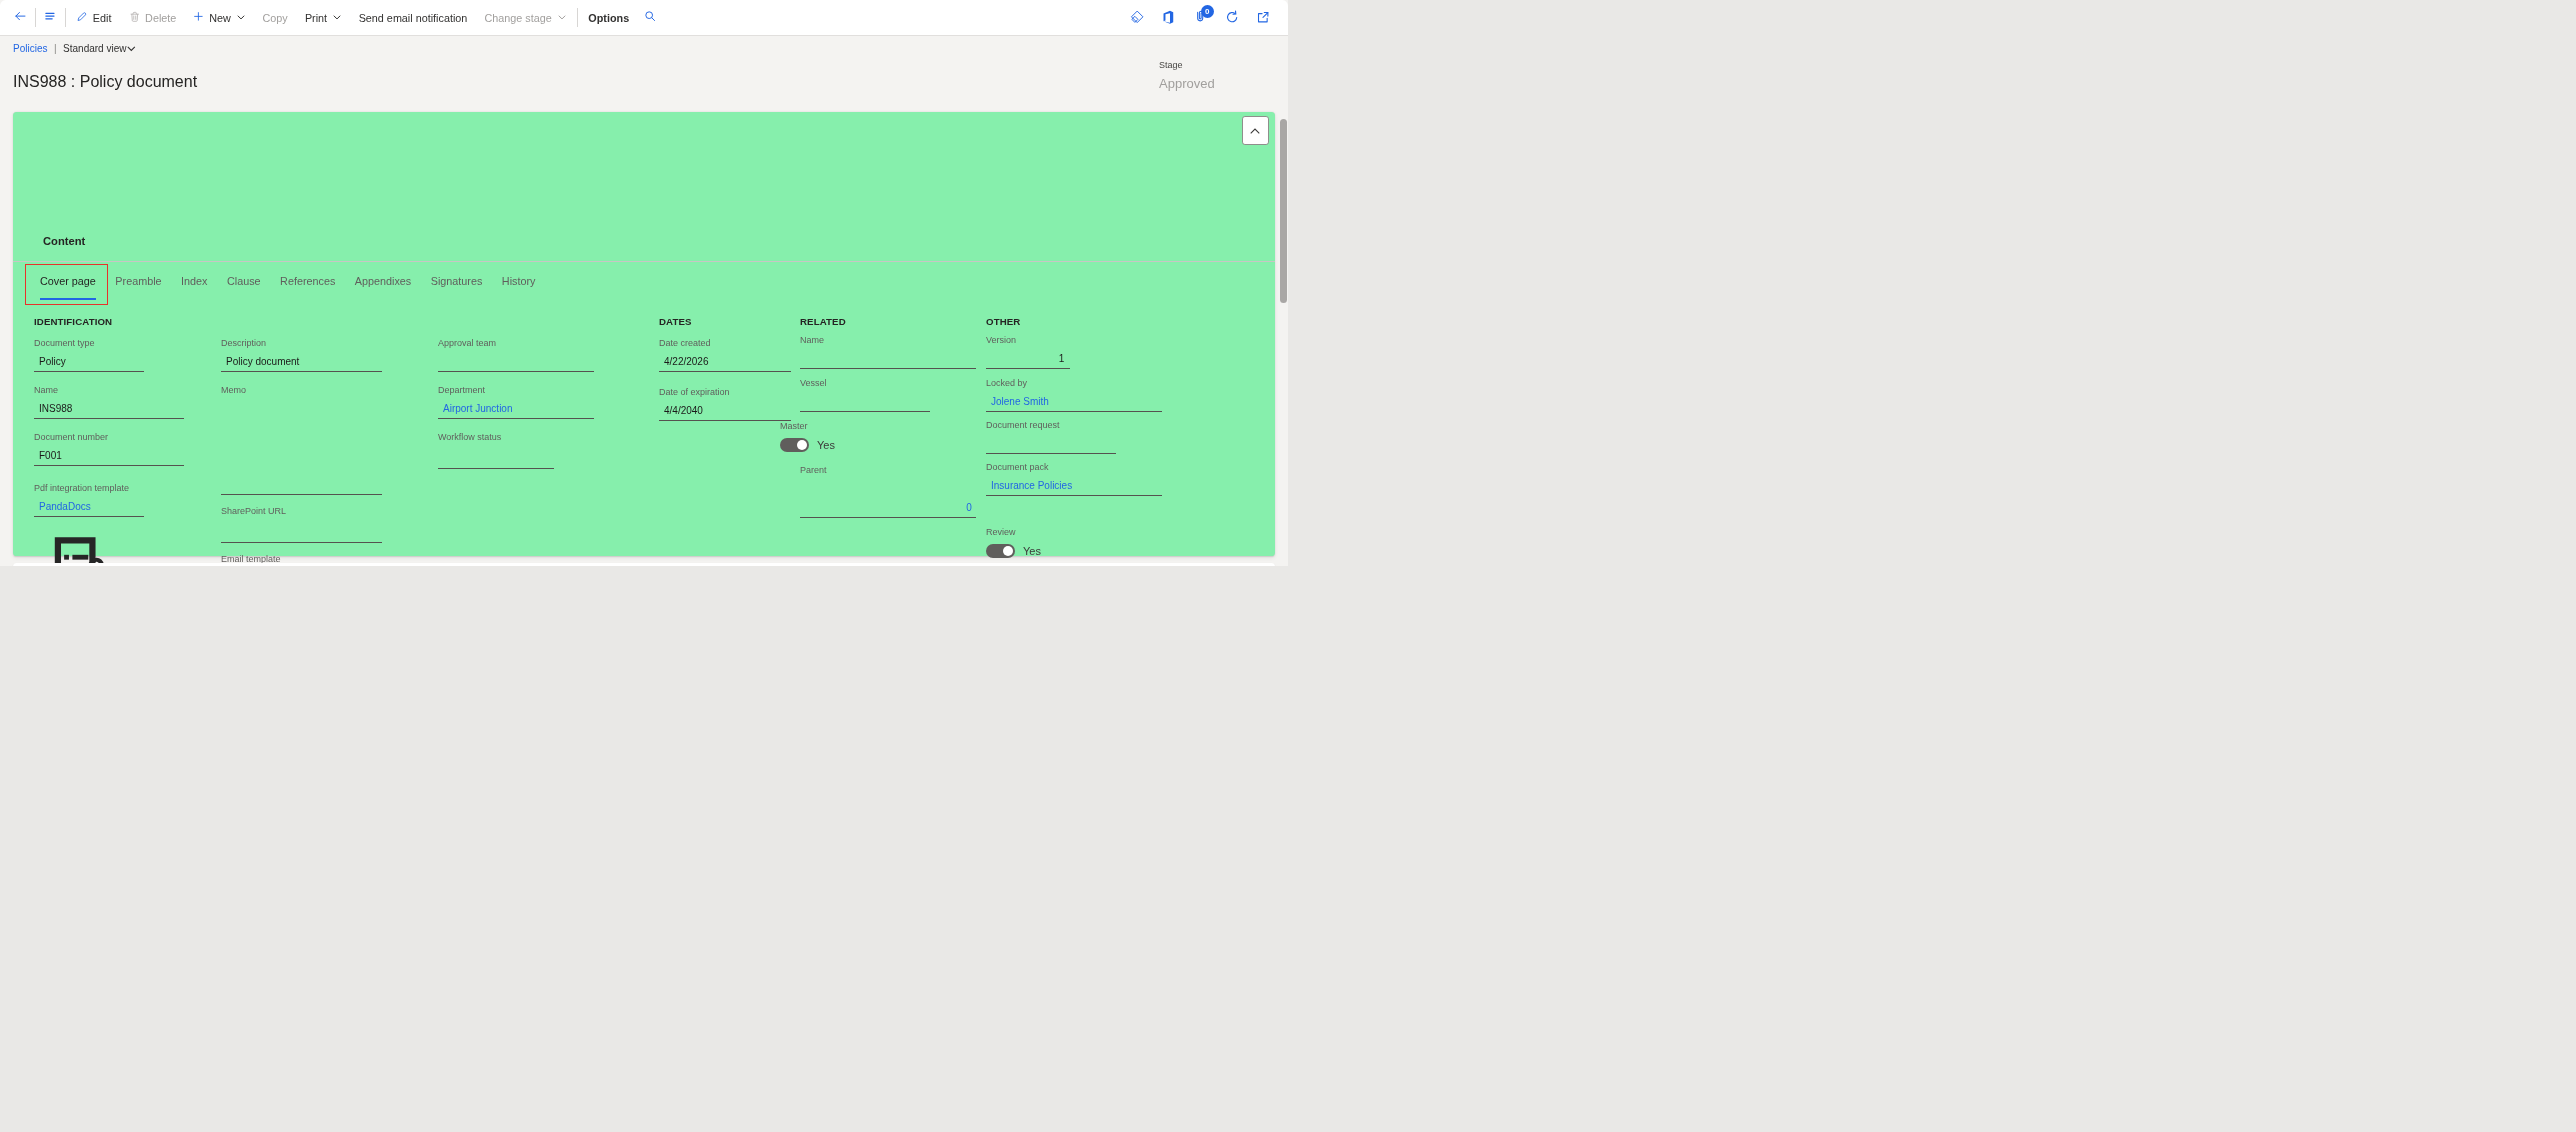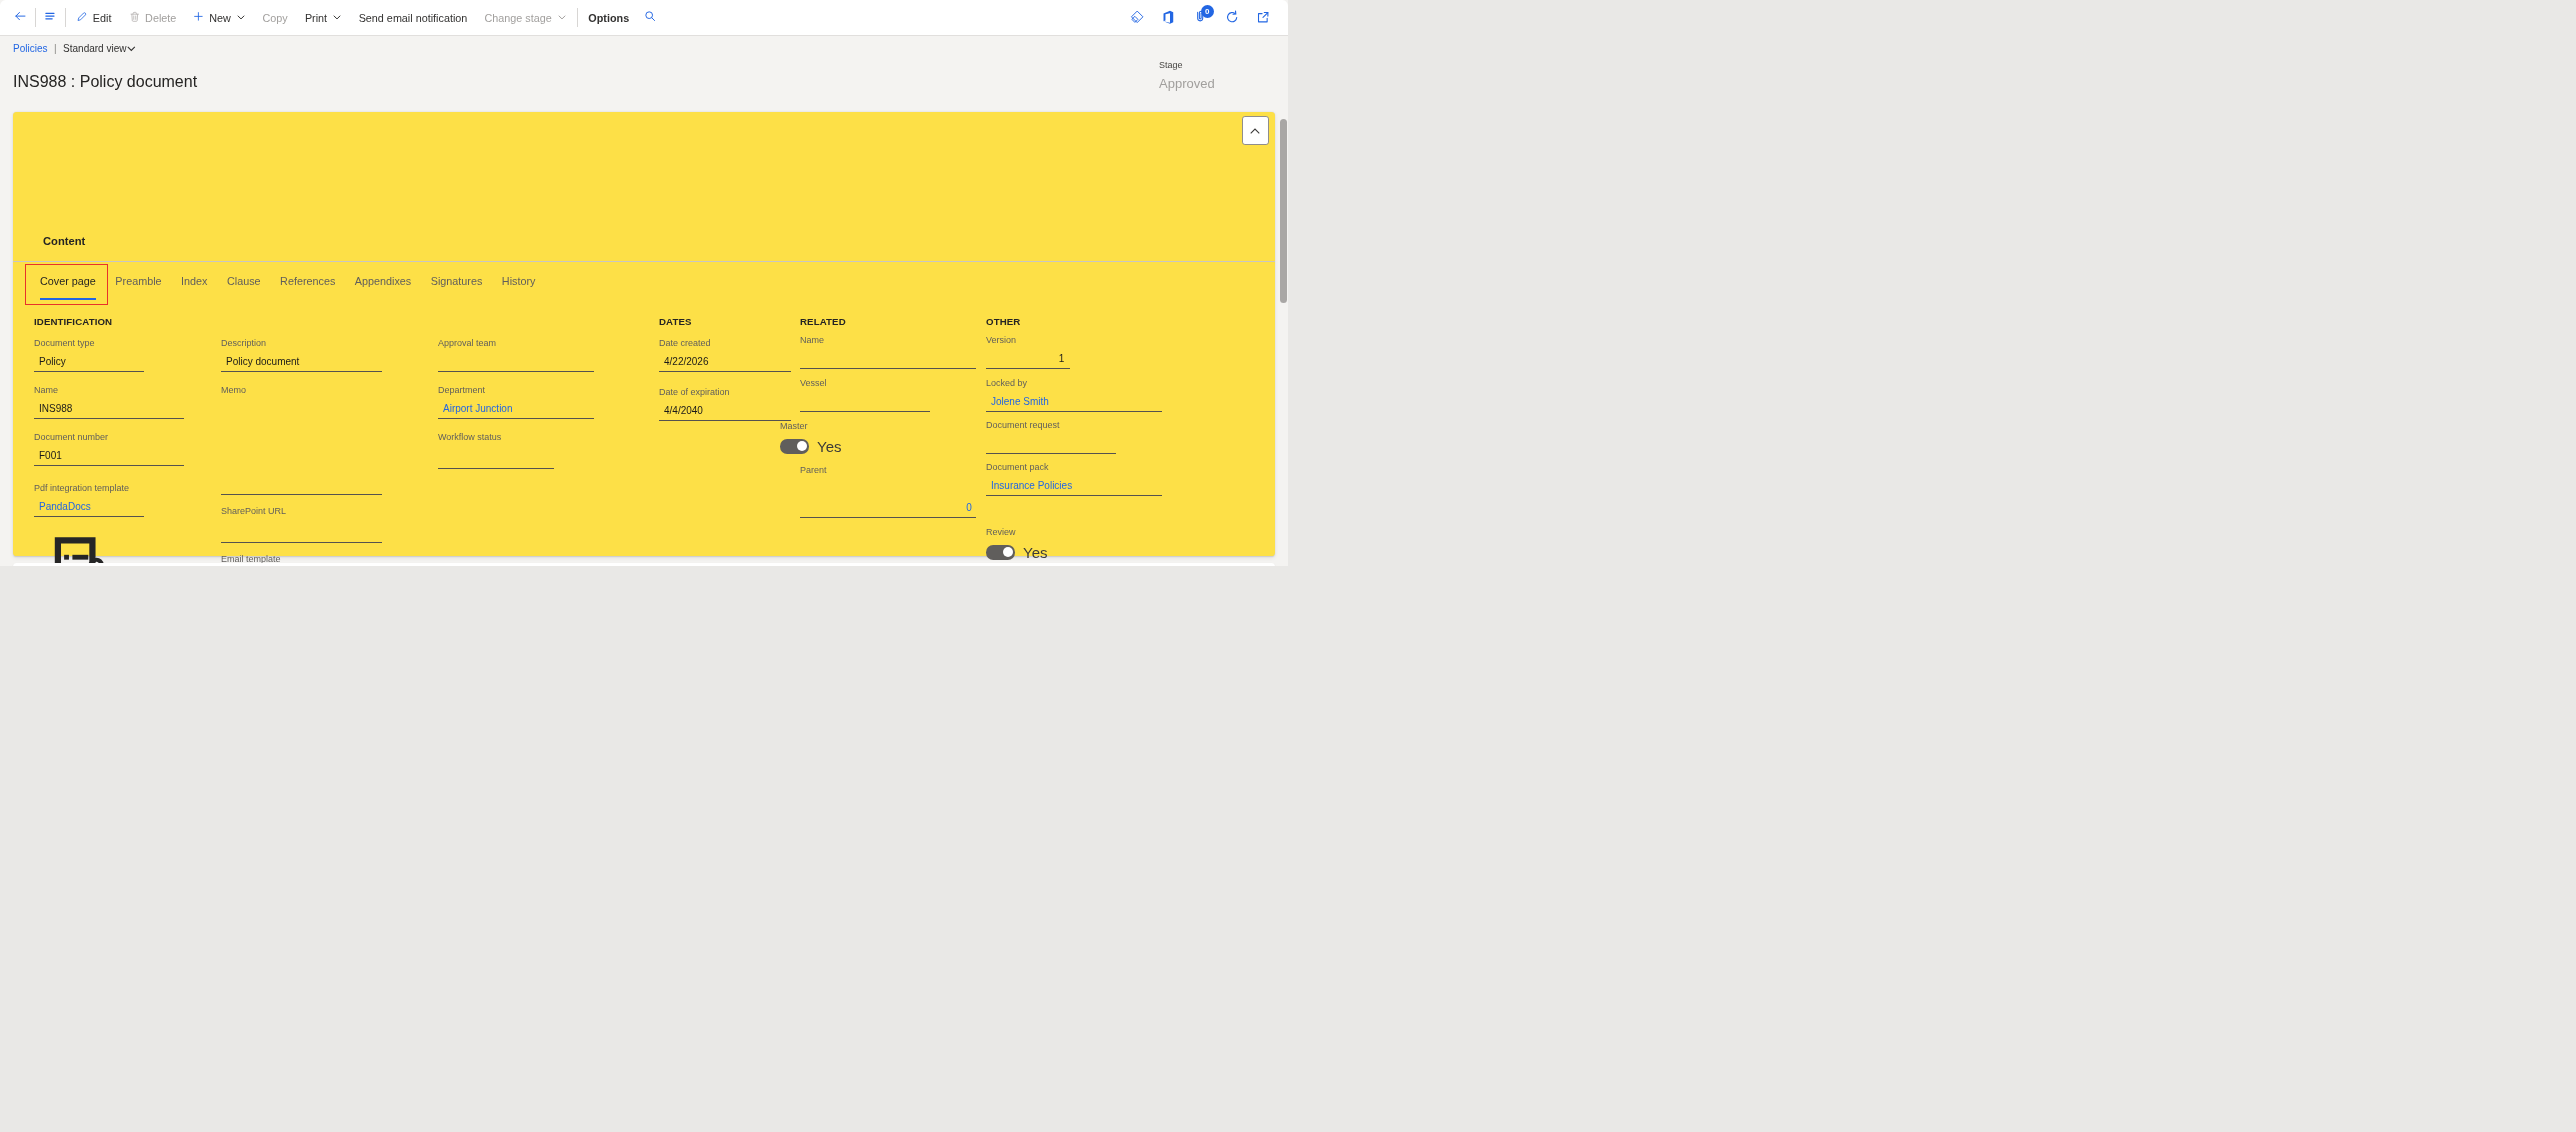--- a/index.html
+++ b/index.html
@@ -27,21 +27,21 @@
   .crumbs{position:absolute;left:13px;top:43px;display:flex;align-items:center;gap:6.5px;
           font-size:10px;}
   .crumb-link{color:#2266E3;cursor:pointer;}
   .crumb-sep{color:#8a8886;}
   .crumb-view{color:#323130;display:flex;align-items:flex-end;gap:1px;cursor:pointer;}
   .page-title{position:absolute;left:13px;top:73px;font-size:16px;font-weight:400;color:#252423;}
   .stage{position:absolute;left:1159px;top:60px;}
   .stage-label{font-size:9px;color:#484644;}
   .stage-value{font-size:13px;color:#a19f9d;margin-top:5.8px;}
   
-  .card{position:absolute;left:13px;top:112px;width:1262px;height:444px;background:#fde047;
+  .card{position:absolute;left:13px;top:112px;width:1262px;height:444px;background:#86efac;
         border-radius:3.6px;box-shadow:0 0.7px 1.4px rgba(0,0,0,.12),0 1.4px 4.3px rgba(0,0,0,.07);}
   .card-title{position:absolute;left:30px;top:123px;font-size:11.2px;font-weight:700;}
   .collapse-btn{position:absolute;left:1229px;top:3.6px;width:24.5px;height:27px;
         border:0.7px solid #908e8c;border-radius:2.9px;display:flex;align-items:center;
         justify-content:center;cursor:pointer;background:#fff;}
   .card-divider{position:absolute;left:0;top:149px;width:100%;height:0.7px;background:#c8c6c4;}
   .next-card{position:absolute;left:13px;width:1262px;top:563px;height:3.6px;background:#fff;
         border-radius:3.6px 3.6px 0 0;box-shadow:0 0.7px 1.4px rgba(0,0,0,.12);}
   
   .tabs{position:absolute;left:27px;top:163px;display:flex;gap:19.5px;font-size:10.8px;}
@@ -59,21 +59,21 @@
   .fval.num-right{text-align:right;padding-right:5.8px;}
   .fval.memo-val{height:90px;}
   .fval.tall-val{min-height:17.3px;}
   .fval.parent-val{height:33px;display:flex;align-items:flex-end;justify-content:flex-end;
         color:#2266E3;padding-right:4.3px;}
   .toggle-row{display:flex;align-items:center;gap:8px;margin-top:5.8px;}
   .tgl{position:relative;width:29px;height:14.4px;border-radius:7.2px;cursor:pointer;flex:none;}
   .tgl.on{background:#605e5c;}
   .tgl.on::after{content:'';position:absolute;right:2.2px;top:2.2px;width:10px;height:10px;
         border-radius:50%;background:#fff;}
-  .tgl-text{font-size:15px;color:#3b3a39;}
+  .tgl-text{font-size:11px;color:#3b3a39;}
   .doc-icon{position:absolute;left:38px;top:422px;}
   .vscroll{position:absolute;right:1.4px;top:119px;width:6.5px;height:184px;background:#a9a7a5;
         border-radius:3.6px;}
 </style>
 </head>
 <body>
 
 <div id="app">
 
   <div class="topbar">

